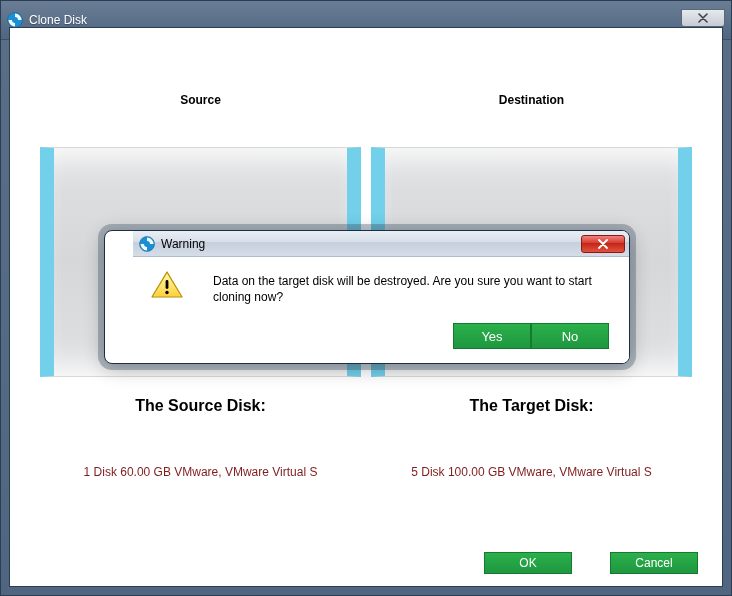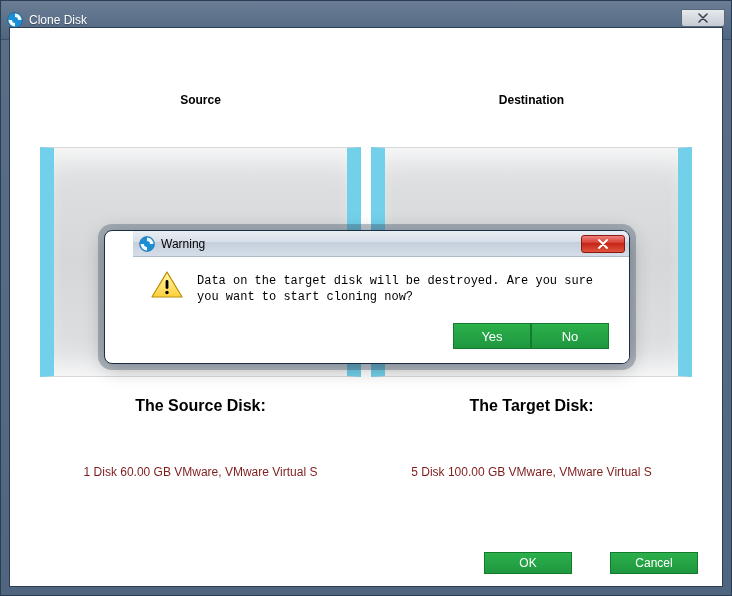--- a/index.html
+++ b/index.html
@@ -171,23 +171,22 @@
       font-weight: bold;
       cursor: default;
     }
     .modal-body {
       padding: 14px 18px 14px 18px;
       background: #fff;
     }
     .modal-msg-row {
       display: flex;
       align-items: flex-start;
-      gap: 14px;
+      gap: 30px;
       margin-bottom: 18px;
-      font-family: Liberation Mono, monospace;
     }
     .warn-icon {
       width: 32px;
       height: 28px;
       flex-shrink: 0;
     }
     .modal-msg {
       font-size: 12px;
       color: #000;
       line-height: 1.35;

